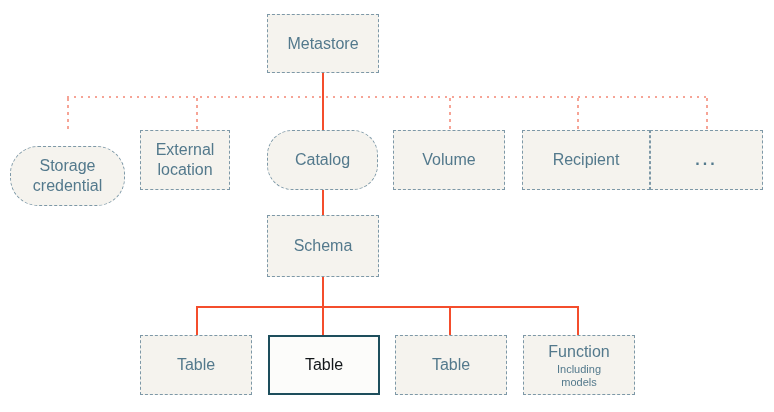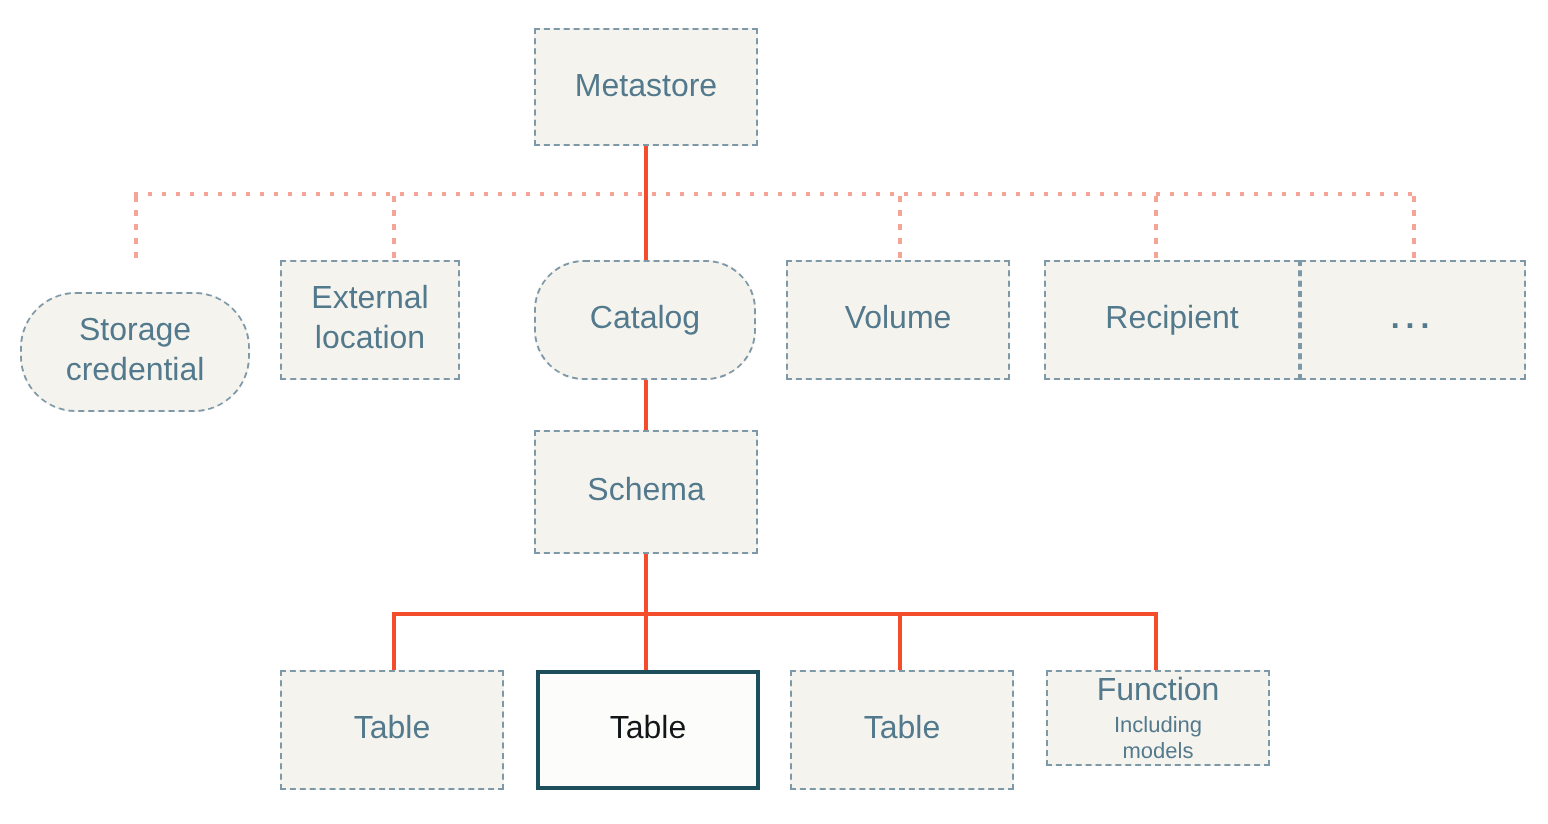--- a/index.html
+++ b/index.html
@@ -123,18 +123,18 @@
   </div>
 
   <div class="node highlight" style="left:268px; top:335px; width:112px; height:60px;">
     <span class="label">Table</span>
   </div>
 
   <div class="node" style="left:395px; top:335px; width:112px; height:60px;">
     <span class="label">Table</span>
   </div>
 
-  <div class="node" style="left:523px; top:335px; width:112px; height:48px;">
+  <div class="node" style="left:523px; top:335px; width:112px; height:60px;">
     <span class="label">Function</span>
     <span class="sublabel">Including models</span>
   </div>
 
 </div>
 
 </body></html>

